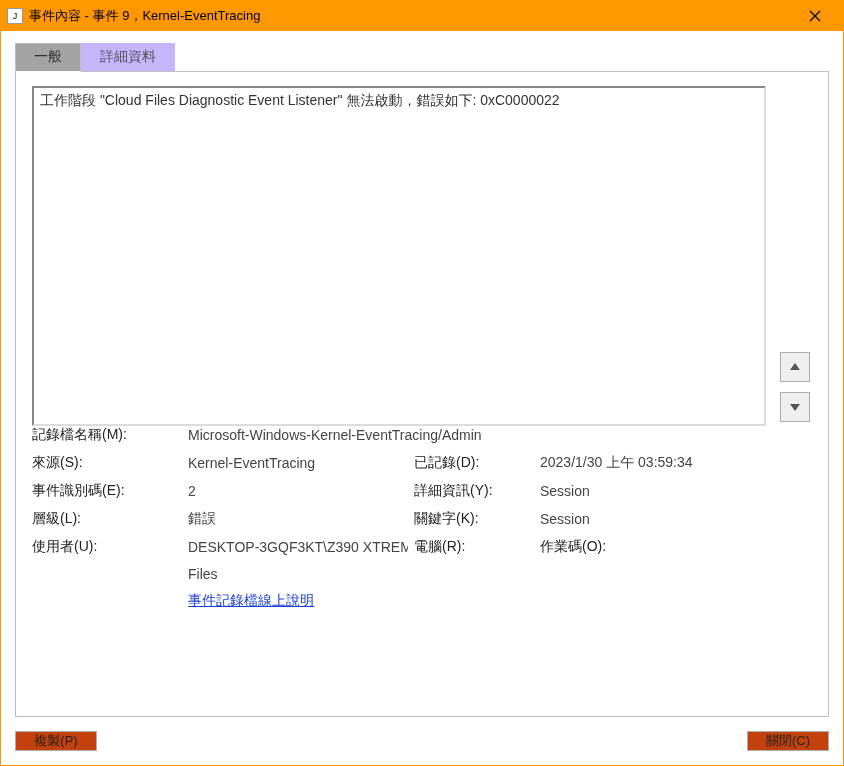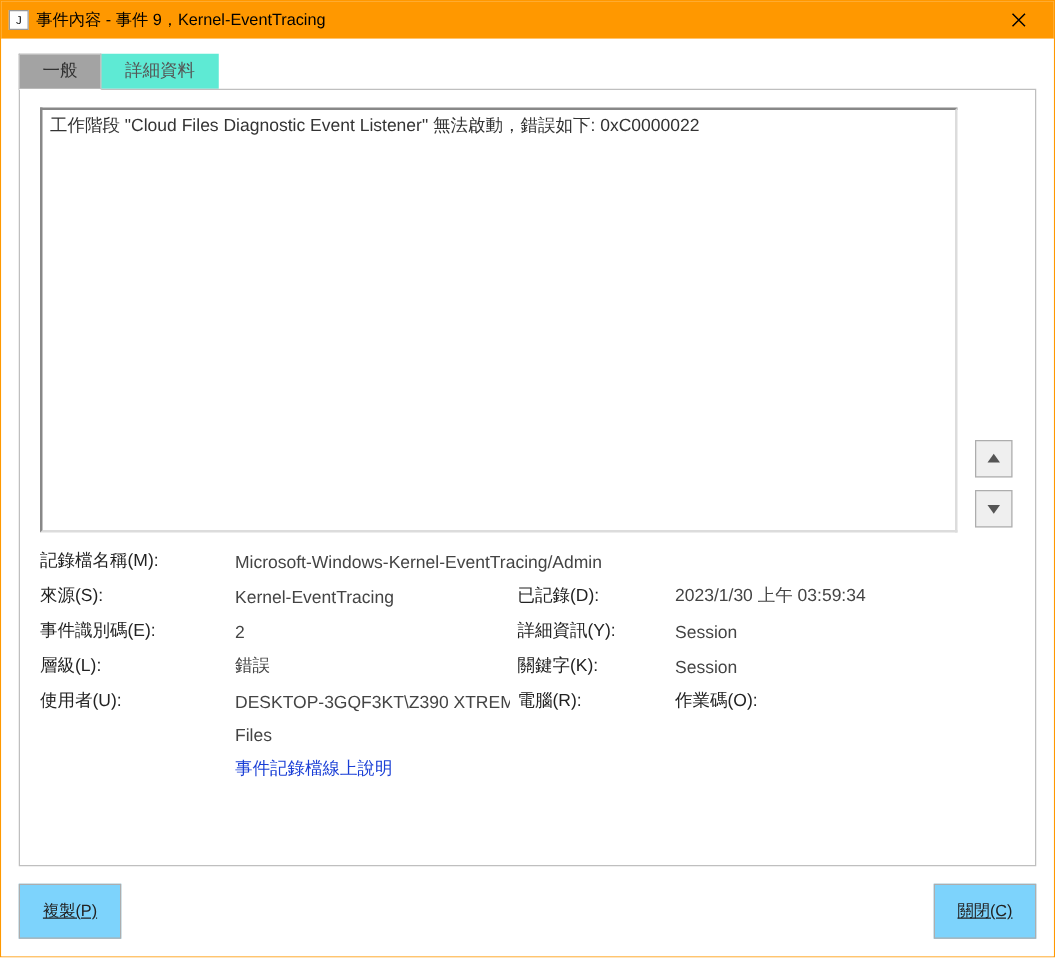--- a/index.html
+++ b/index.html
@@ -63,21 +63,21 @@
       margin-bottom: 0;
     }
     .tab {
       padding: 4px 18px 5px 18px;
       font-size: 14px;
       border: 1px solid transparent;
       cursor: pointer;
       color: #333;
       position: relative;
       top: 1px;
-      background: #5eead4;
+      background: #c4b5fd;
     }
     .tab.active {
       border: 1px solid #bfbfbf;
       border-bottom: 1px solid #fff;
       background: #a3a3a3;
       z-index: 2;
     }
     .tab:not(.active) {
       color: #555;
     }
@@ -117,49 +117,47 @@
       width: 30px; height: 30px;
       border: 1px solid #adadad;
       background: #efefef;
       display: flex;
       align-items: center;
       justify-content: center;
       cursor: pointer;
     }
     .arrow-btn svg { width: 12px; height: 12px; }
     .details {
-      margin-top: 14px;
       display: grid;
       grid-template-columns: 150px 220px 120px 1fr;
       row-gap: 10px;
       column-gap: 6px;
       font-size: 14px;
       color: #333;
       align-items: center;
     }
     .details .label { color: #222; }
     .details .value { color: #444; }
     .details .value.full { grid-column: 2 / span 3; }
     .details .value.truncate { white-space: nowrap; overflow: hidden; text-overflow: clip; }
-    .details a { color: #1a3fd6; cursor: pointer; }
+    .details a { color: #1a3fd6; text-decoration: underline; cursor: pointer; }
     .button-row {
       display: flex;
       justify-content: space-between;
       margin-top: 14px;
     }
     .btn {
       min-width: 82px;
-      height: 44px;
+      height: 20px;
       padding: 0 14px;
       border: 1px solid #adadad;
-      background: #7dd3fc;
+      background: #c2410c;
       font-size: 13px;
       cursor: pointer;
       color: #222;
-      text-decoration: underline;
     }
   </style>
 </head>
 <body>
 
 <div class="window">
   <div class="titlebar">
     <span class="app-icon">J</span>
     <span class="title-text">事件內容 - 事件 9，Kernel-EventTracing</span>
     <div class="close-btn">

